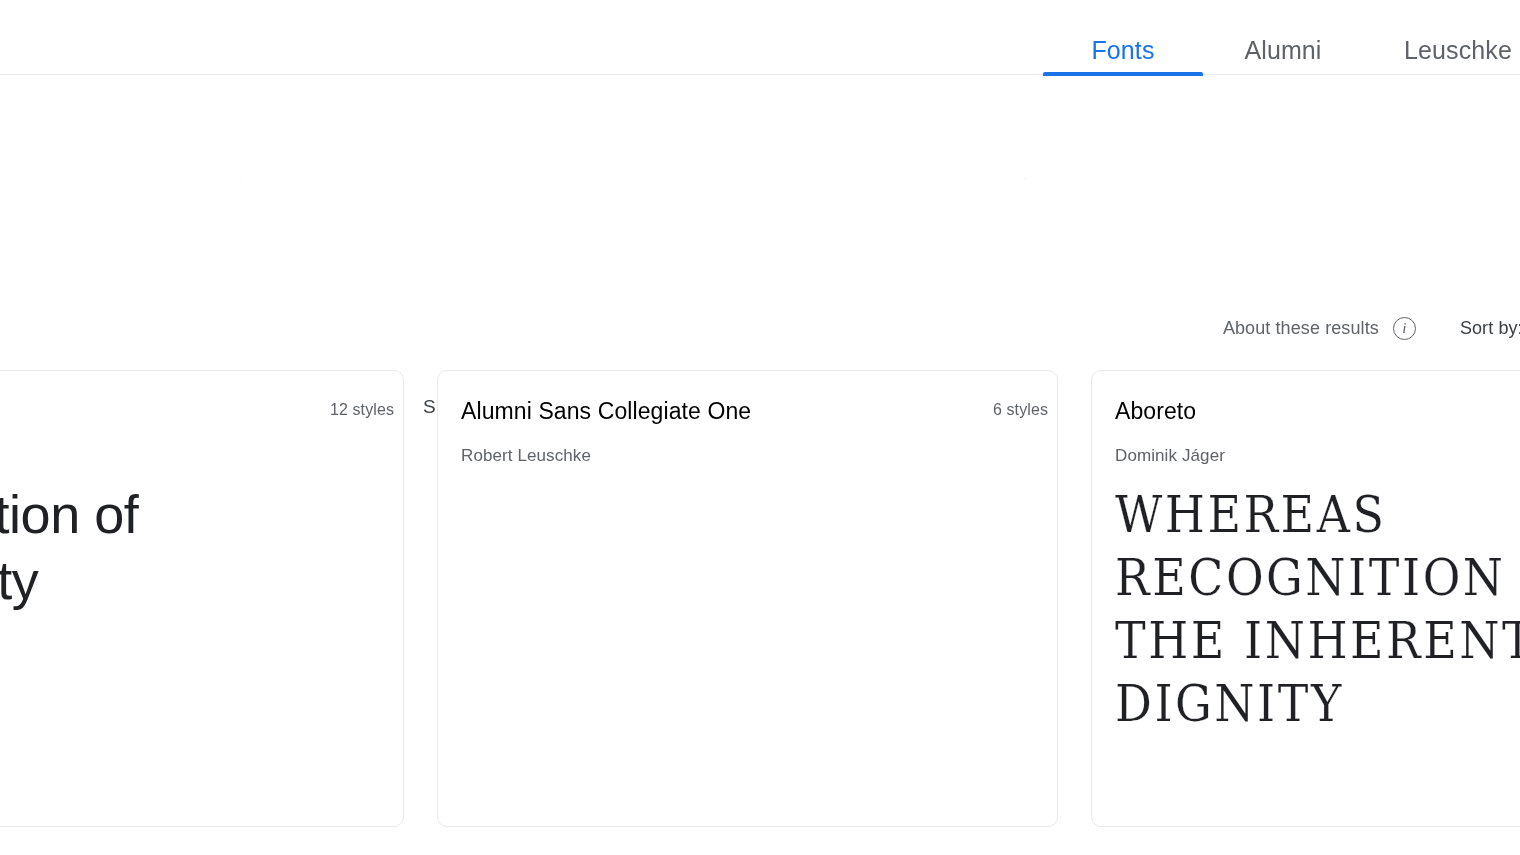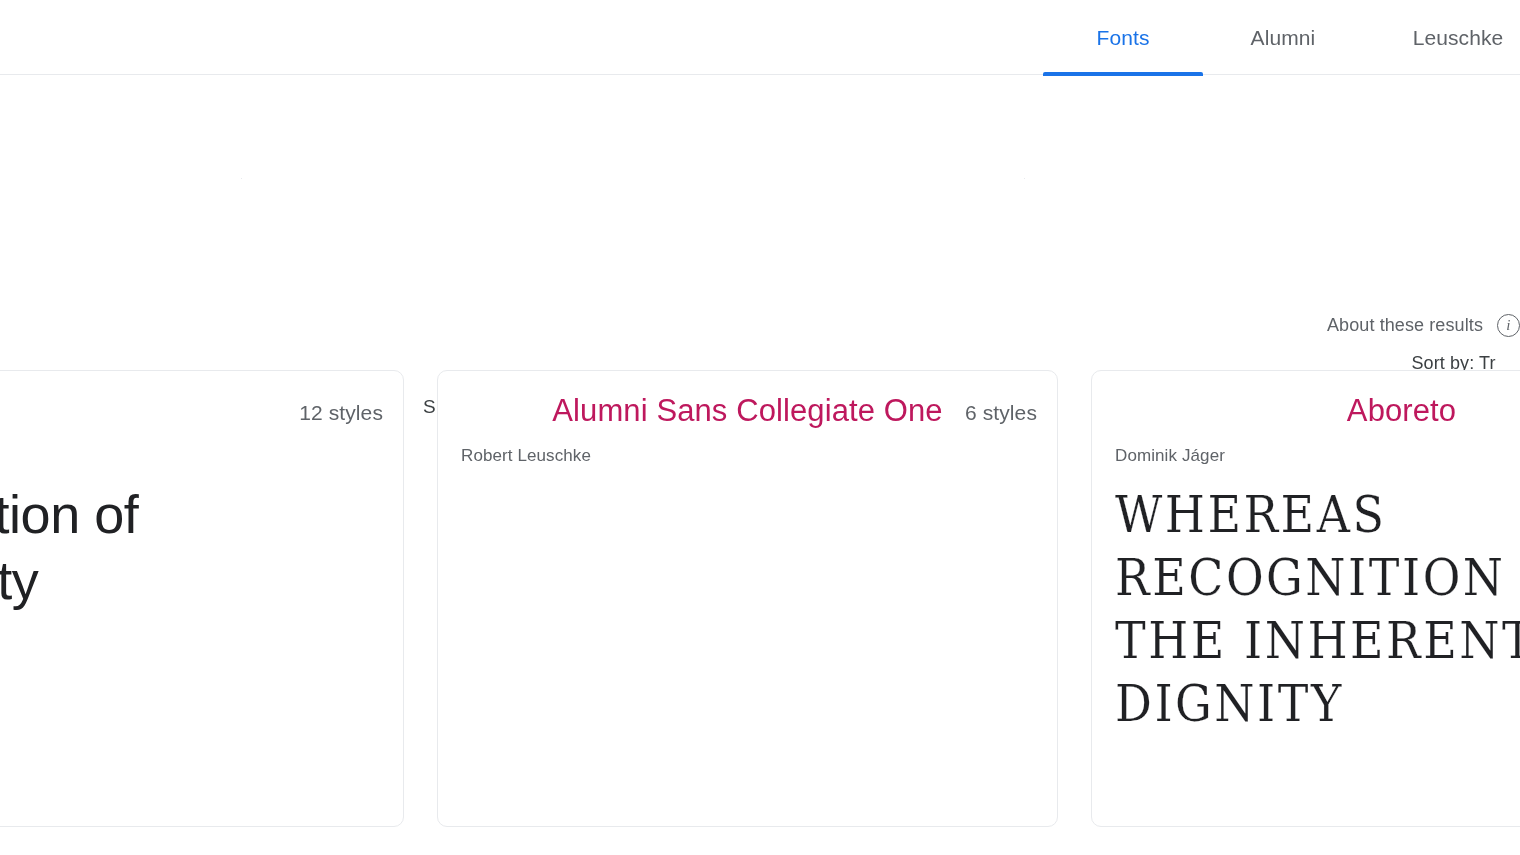--- a/index.html
+++ b/index.html
@@ -40,25 +40,26 @@
     display: flex;
     align-items: flex-start;
   }
   .tab {
     position: relative;
     height: 76px;
     display: flex;
     align-items: center;
     padding: 0 0;
     margin-right: 0;
-    font-size: 21px;
+    font-size: 25px;
     letter-spacing: .1px;
     color: #5f6368;
     cursor: pointer;
     white-space: nowrap;
+    margin-top: 12px;
   }
   .tab.t-fonts { width: 160px; justify-content: center; color: #1a73e8; }
   .tab.t-icons { width: 160px; justify-content: center; }
   .tab.t-knowledge { width: 190px; justify-content: center; }
   .tab-underline {
     position: absolute;
     left: 1043px; top: 72px;
     width: 160px; height: 4px;
     background: #1a73e8;
     border-radius: 2px 2px 0 0;
@@ -225,26 +226,25 @@
   }
   .checkbox-row .info-icon { margin-left: 18px; }
 
   
   .results-meta {
     position: absolute;
     right: 0; top: 314px;
     height: 28px;
     display: flex;
     align-items: center;
-    gap: 16px;
+    gap: 8px;
     font-size: 18px;
     color: #5f6368;
     letter-spacing: .1px;
     white-space: nowrap;
-    flex-direction: column;
   }
   .about-results {
     display: flex;
     align-items: center;
     gap: 14px;
     cursor: pointer;
   }
   .sort-by {
     margin-left: 36px;
     margin-right: -24px;
@@ -268,39 +268,38 @@
   .card.c2 { left: 437px; width: 621px; }
   .card.c3 { left: 1091px; width: 621px; }
 
   .card-head {
     position: absolute;
     left: 23px; top: 26px;
     right: 23px;
     height: 56px;
   }
   .card-title {
-    font-size: 31px;
-    color: #be185d;
+    font-size: 23px;
+    color: #000000;
     letter-spacing: .1px;
     line-height: 28px;
     white-space: nowrap;
-    text-align: center;
   }
   .card-author {
     margin-top: 20px;
     font-size: 17px;
     color: #5f6368;
     letter-spacing: .1px;
     line-height: 22px;
     white-space: nowrap;
   }
   .card-styles {
     position: absolute;
-    right: 20px; top: 30px;
-    font-size: 21px;
+    right: 9px; top: 30px;
+    font-size: 16px;
     color: #5f6368;
     letter-spacing: .1px;
     white-space: nowrap;
   }
 
   .card-preview {
     position: absolute;
     left: 23px; top: 110px;
     right: 10px;
     color: #202124;

